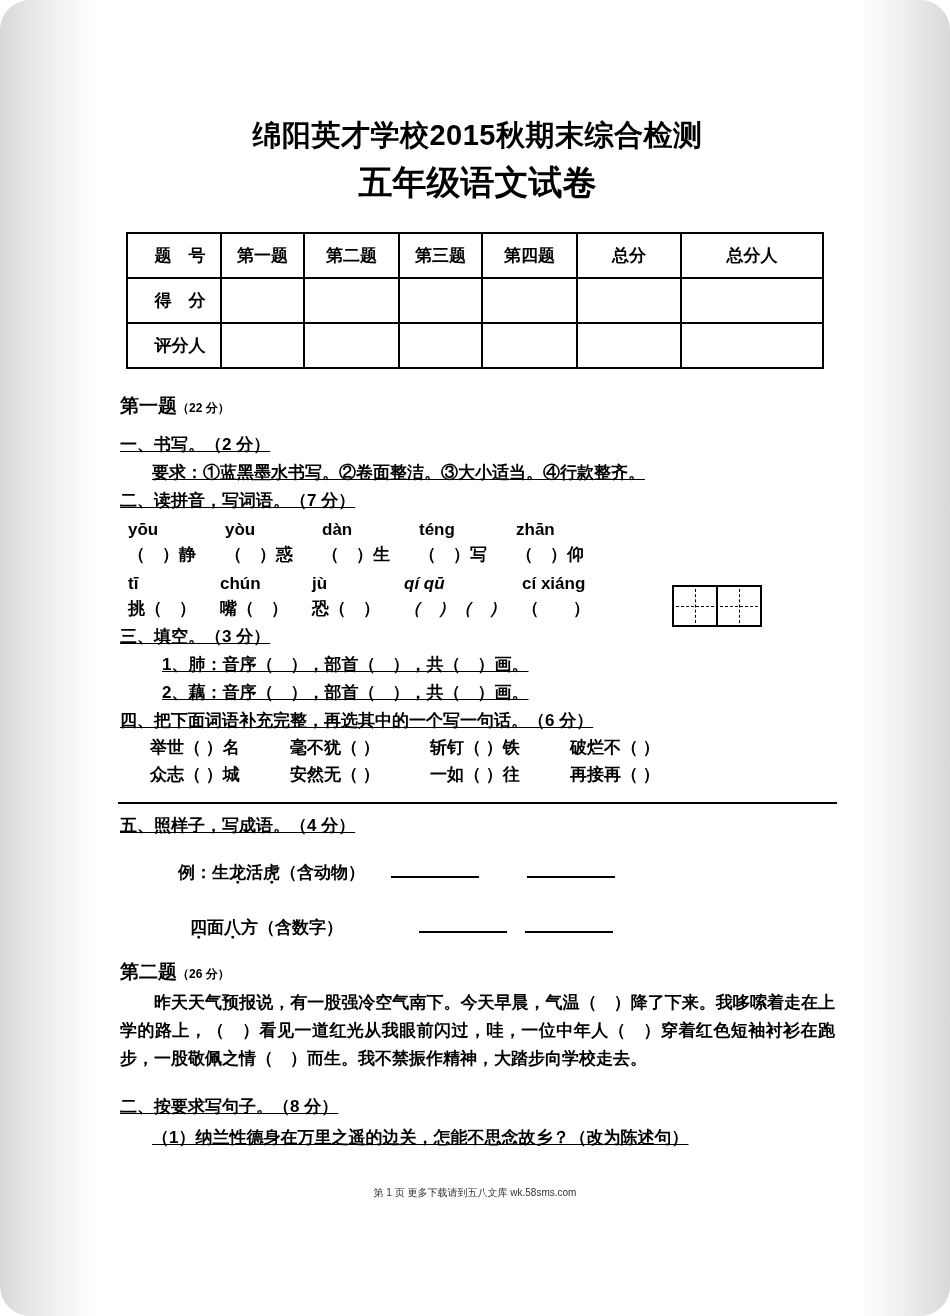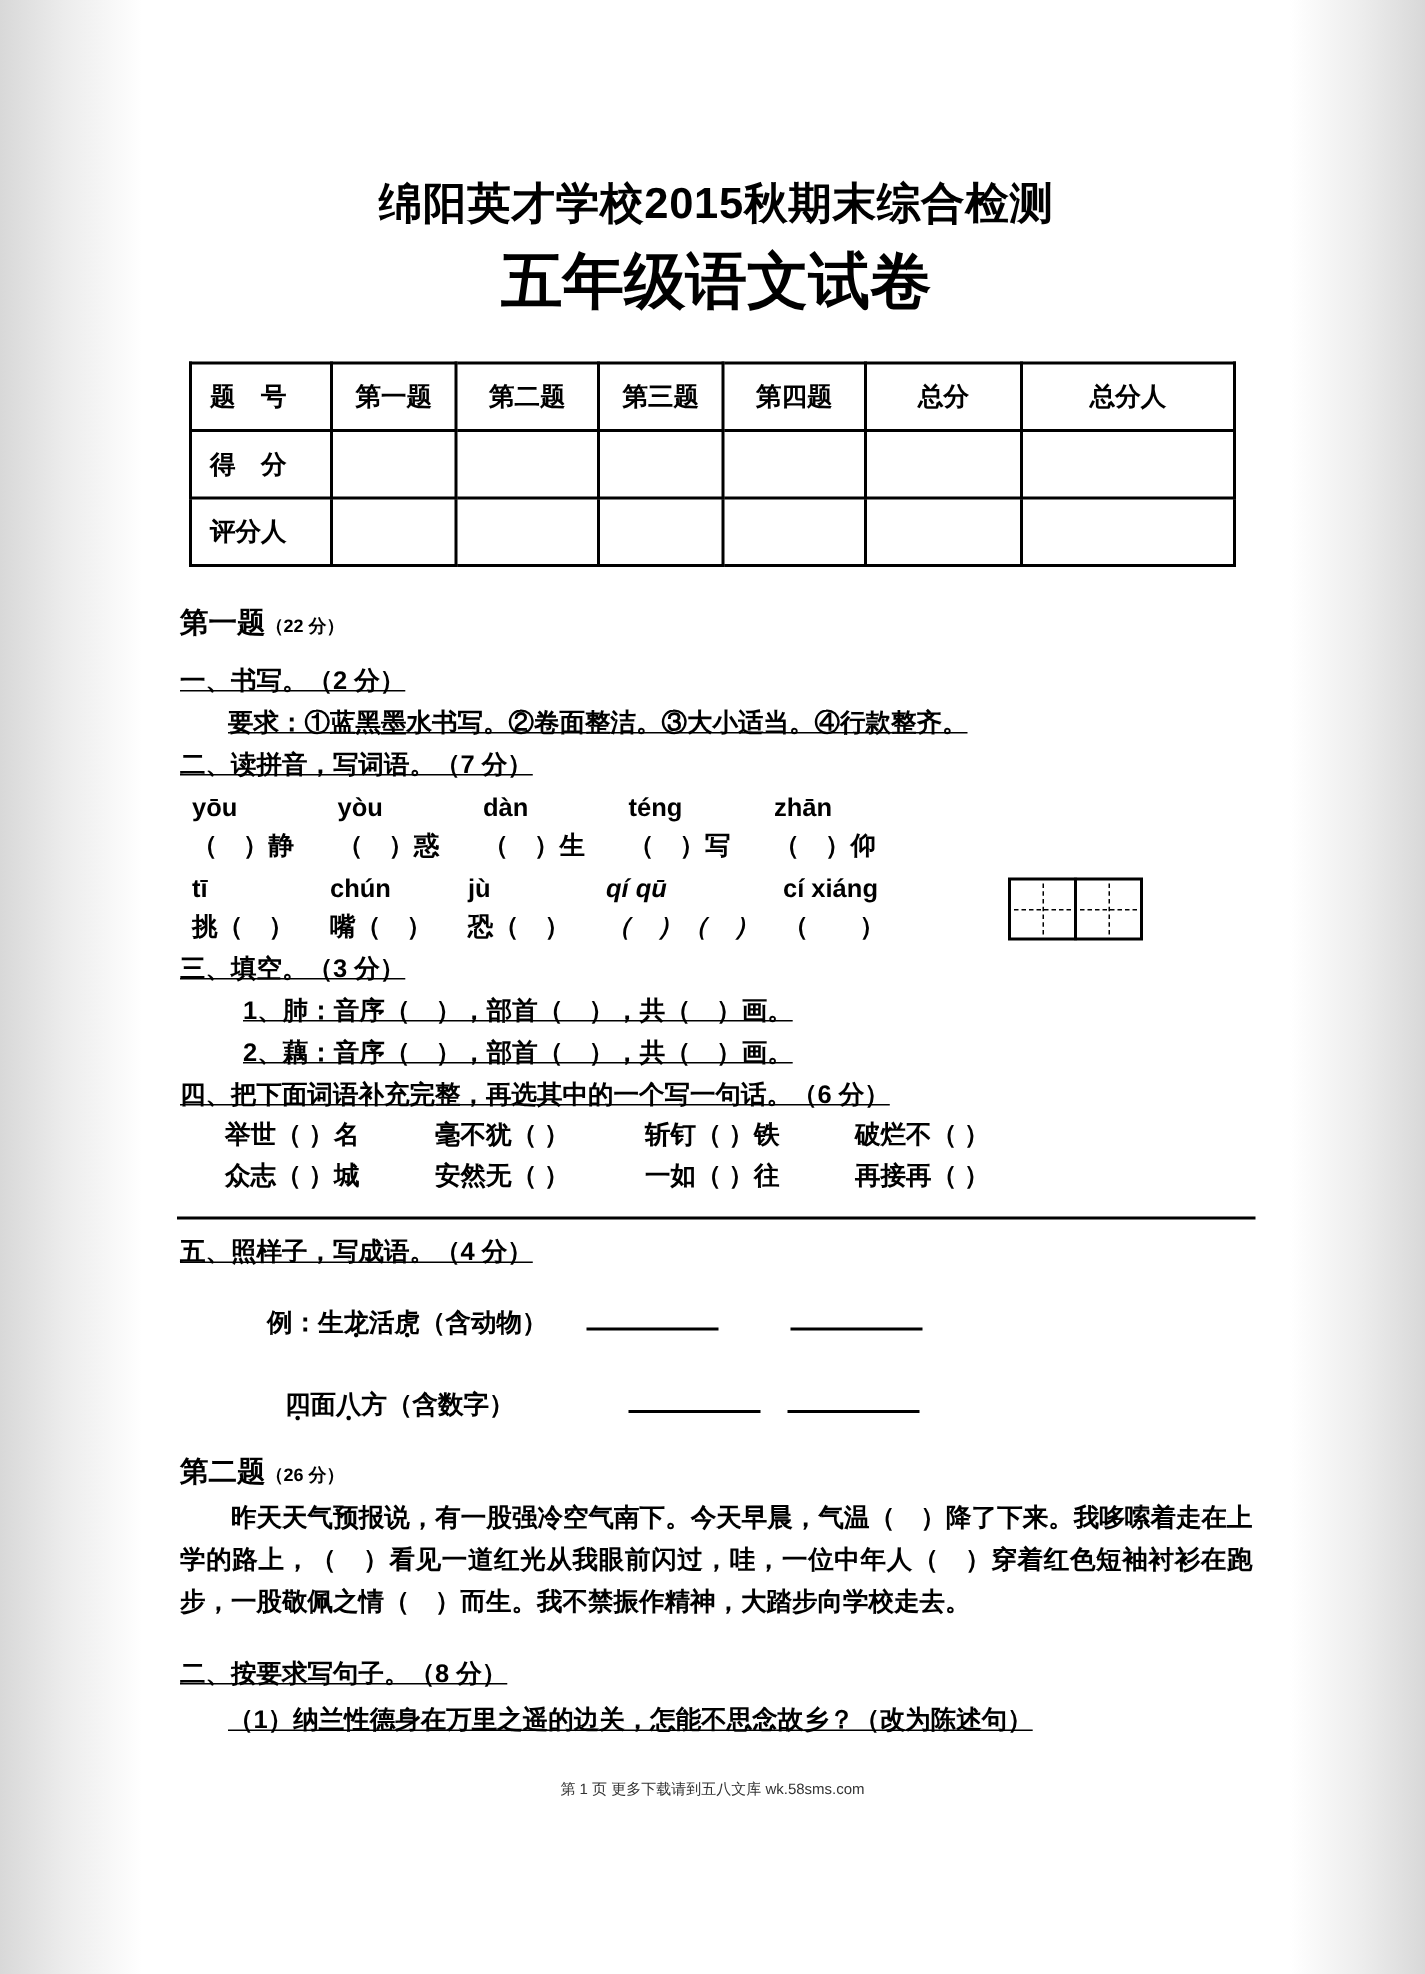--- a/index.html
+++ b/index.html
@@ -1,28 +1,28 @@
 <!DOCTYPE html>
 <html><head>
 <meta charset="utf-8">
 <style>
   * { margin:0; padding:0; box-sizing:border-box; }
   html,body { background:#ffffff; }
   body { font-family:"Liberation Sans", sans-serif; color:#000; }
-  .page { position:relative; width:950px; height:1316px; background:#fff; overflow:hidden; }
+  .page { position:relative; width:950px; height:1316px; background:#fff; overflow:hidden;border-radius:30px; }
   .edge { position:absolute; top:0; bottom:0; pointer-events:none; }
   .edge-left  { left:0;  width:95px; background:linear-gradient(90deg,#d8d8d8 0%,#ececec 45%,#ffffff 100%); }
   .edge-right { right:0; width:90px; background:linear-gradient(270deg,#d8d8d8 0%,#ececec 45%,#ffffff 100%); }
   .content { position:relative; padding:116px 115px 0 120px; font-size:17px; font-weight:700; }
   .title1 { text-align:center; font-size:29px; font-weight:800; letter-spacing:0.5px; }
-  .title2 { text-align:center; font-size:41px; font-weight:800; margin-top:4px; }
+  .title2 { text-align:center; font-size:34px; font-weight:800; margin-top:4px; }
 
   table.score-table { border-collapse:collapse; table-layout:fixed; width:696px; margin:26px 0 0 6px; }
   table.score-table td { border:2px solid #000; height:45px; text-align:center; font-size:17px; font-weight:700; padding:0; }
-  table.score-table td.rowlabel { text-align:left; padding-left:12px; }
+  table.score-table td.rowlabel { text-align:center; padding-left:12px; }
 
   .part-heading { margin-top:24px; font-size:19px; font-weight:800; }
   .part-heading .ph-score { font-size:12px; font-weight:700; }
   .line { line-height:27px; margin-top:1px;text-decoration:underline; }
   .mt12 { margin-top:12px; }
   .mt14 { margin-top:14px; }
   .ind1 { padding-left:32px; }
   .ind2 { padding-left:42px; }
 
   .py-row { padding-left:8px; line-height:23px; margin-top:4px; }

